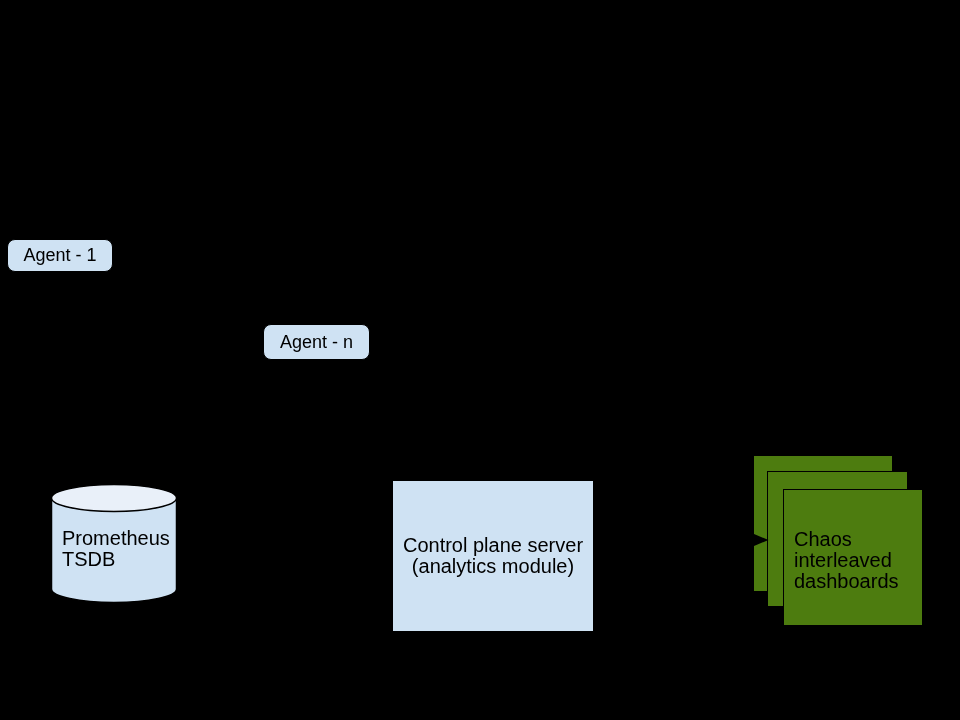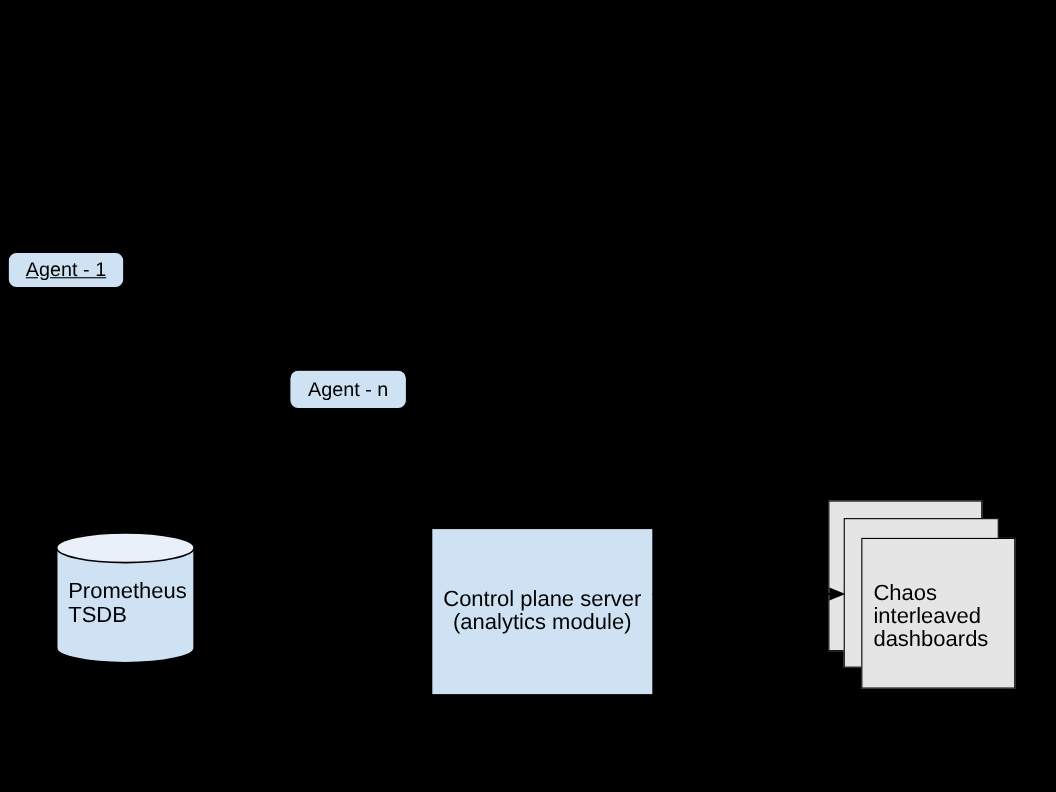--- a/index.html
+++ b/index.html
@@ -58,21 +58,21 @@
     background: #cfe2f3;
     display: flex;
     align-items: center;
     justify-content: center;
     text-align: center;
   }
 
   .dash-page {
     position: absolute;
     box-sizing: border-box;
-    background: #e5e5e5;
+    background: #4d7c0f;
     border: 1px solid #000000;
   }
   .dash-back   { left: 753px; top: 455px; width: 140px; height: 137px; z-index: 1; }
   .dash-middle { left: 767px; top: 471px; width: 141px; height: 136px; z-index: 2; }
   .dash-front  { left: 783px; top: 489px; width: 140px; height: 137px; z-index: 3; }
   .dash-label {
     position: absolute;
     left: 10px;
     top: 39px;
     text-align: left;
@@ -83,26 +83,26 @@
     left: 593px;
     top: 528px;
     z-index: 5;
   }
 </style>
 </head>
 <body>
 
 <div class="canvas">
 
-  <div class="agent-box" style="left:7px; top:229px; width:106px; height:33px;text-decoration:underline;">
+  <div class="agent-box" style="left:7px; top:239px; width:106px; height:33px;">
     <span class="node-label">Agent - 1</span>
   </div>
 
 
-  <div class="agent-box" style="left:263px; top:324px; width:107px; height:36px;margin-top:12px;">
+  <div class="agent-box" style="left:263px; top:324px; width:107px; height:36px;">
     <span class="node-label">Agent - n</span>
   </div>
 
   <div class="cylinder-wrap">
     <svg width="128" height="121" viewBox="0 0 128 121">
       <path d="M 1.5 15 L 1.5 106 A 62.5 13.5 0 0 0 126.5 106 L 126.5 15" fill="#cfe2f3" stroke="#000000" stroke-width="1.5"></path>
       <ellipse cx="64" cy="15" rx="62.5" ry="13.5" fill="#e9f0f9" stroke="#000000" stroke-width="1.5"></ellipse>
     </svg>
     <div class="node-label cylinder-label">Prometheus
 TSDB</div>

